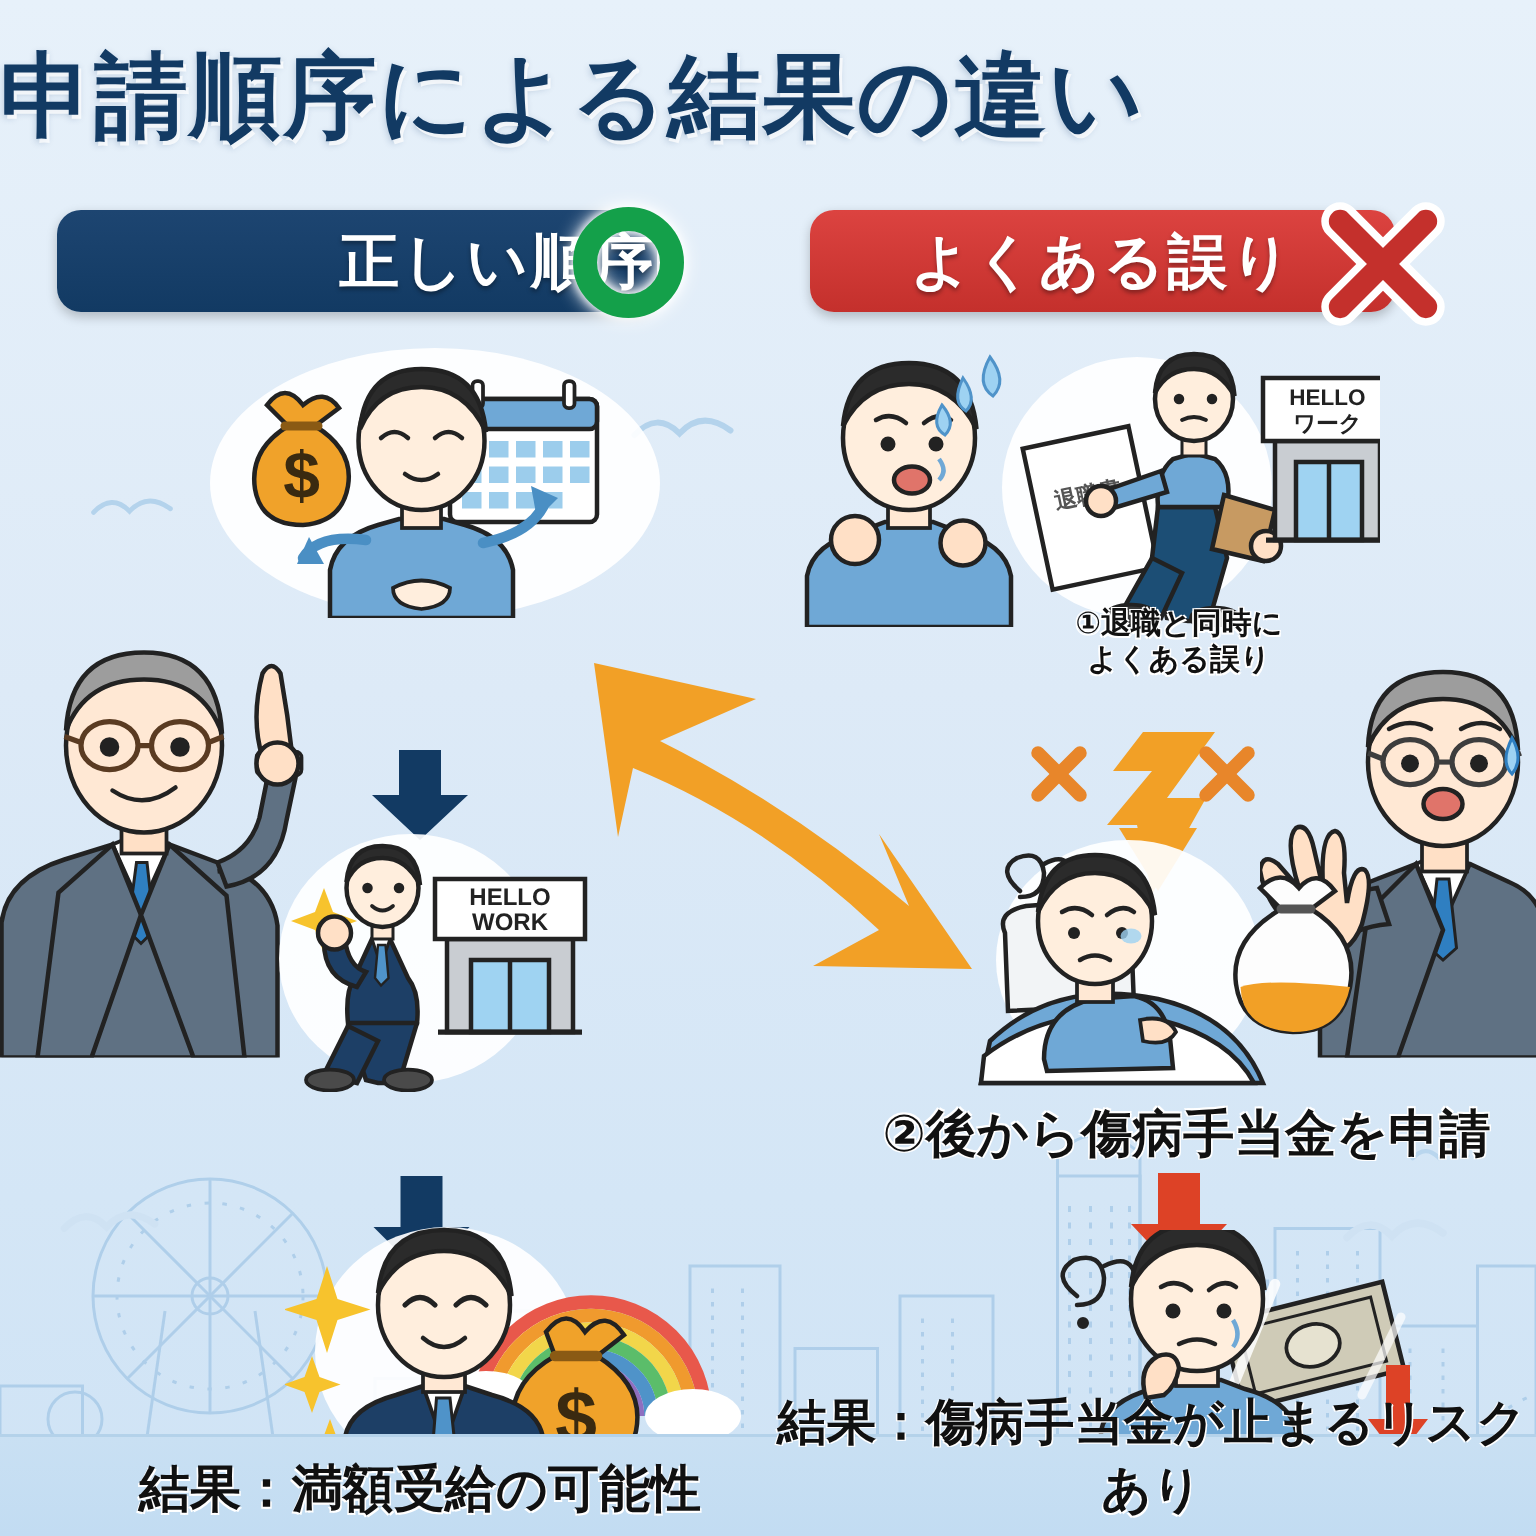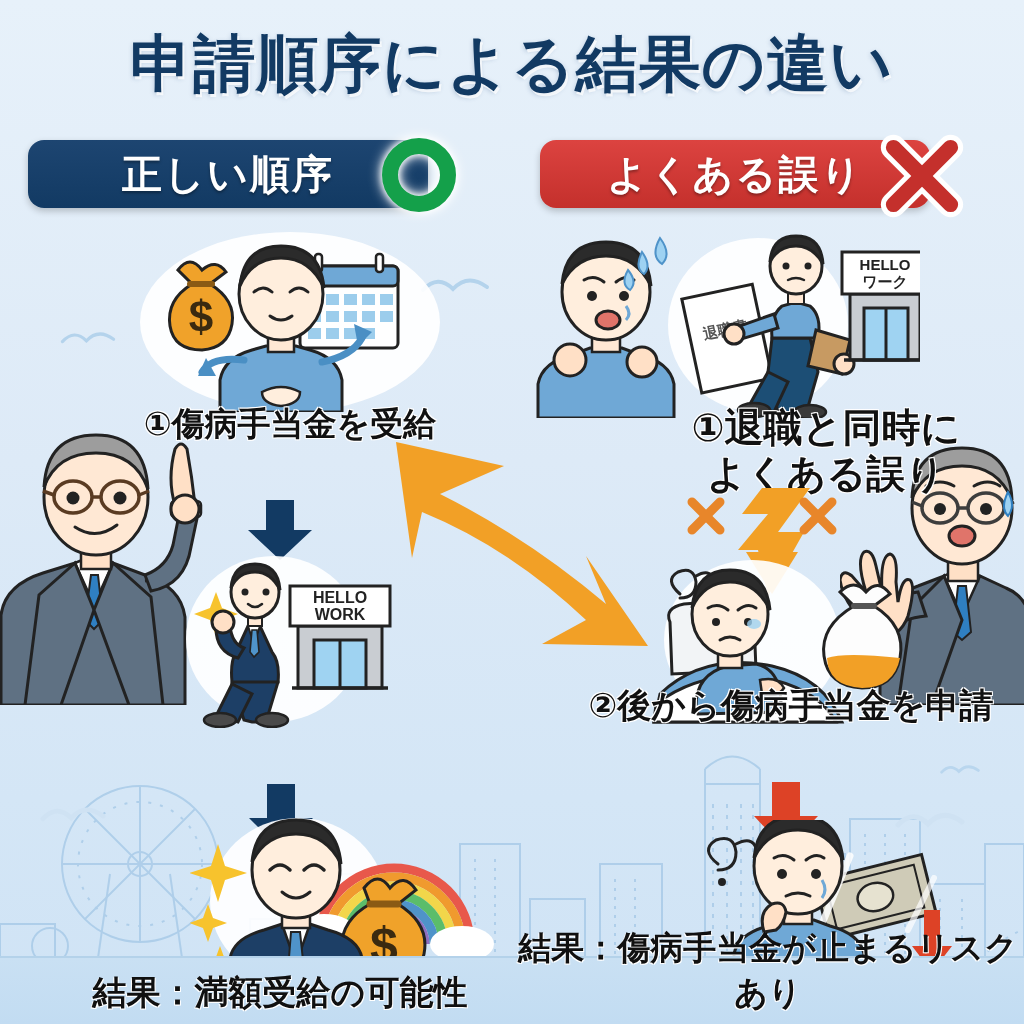--- a/index.html
+++ b/index.html
@@ -11,47 +11,47 @@
   }
   #stage{position:absolute;inset:0;width:1024px;height:1024px;overflow:hidden;
     background:linear-gradient(180deg,#e7f1fa 0%,#ddeaf7 45%,#d4e6f6 78%,#cfe3f5 100%);}
 
   
   .skyline{position:absolute;left:0;bottom:0;width:1024px;height:300px;}
   .gull{position:absolute;}
 
   
   .title{
-    position:absolute;top:22px;left:0;width:1024px;text-align:center;
+    position:absolute;top:22px;left:0;width:1024px;
     font-size:62px;font-weight:bold;color:#123a63;letter-spacing:1px;
     text-shadow:2px 3px 0 rgba(255,255,255,.75), 0 2px 5px rgba(20,60,110,.25);
   }
 
   
   .pill{
     position:absolute;top:140px;height:68px;border-radius:16px;
     display:flex;align-items:center;justify-content:center;
     color:#fff;font-size:40px;font-weight:bold;letter-spacing:2px;
     box-shadow:0 3px 7px rgba(0,0,0,.22);
     text-shadow:0 2px 3px rgba(0,0,0,.35);
   }
-  .pill-left{left:28px;width:400px;background:linear-gradient(180deg,#1d4571 0%,#123a63 100%);}
+  .pill-left{left:38px;width:400px;background:linear-gradient(180deg,#1d4571 0%,#123a63 100%);justify-content:flex-end;}
   .pill-right{left:540px;width:390px;background:linear-gradient(180deg,#dc4340 0%,#c4302c 100%);font-family:Liberation Mono, monospace;}
   .mark-ok{position:absolute;left:382px;top:138px;width:74px;height:74px;border-radius:50%;
     border:16px solid #14a04a;box-sizing:border-box;background:transparent;
     filter:drop-shadow(0 0 3px #fff) drop-shadow(0 0 6px #fff);}
   .mark-ng{position:absolute;left:880px;top:134px;width:84px;height:84px;}
 
   
   .steptxt{position:absolute;text-align:center;font-weight:bold;color:#111;
     line-height:1.18;text-shadow:1px 1px 0 #fff,-1px 1px 0 #fff,1px -1px 0 #fff,-1px -1px 0 #fff;}
   .s1l{left:110px;top:405px;width:360px;font-size:33px;}
-  .s1r{left:656px;top:405px;width:340px;font-size:39px;}
+  .s1r{left:616px;top:405px;width:340px;font-size:20px;}
   .s2l{left:60px;top:718px;width:450px;font-size:34px;}
-  .s2r{left:566px;top:685px;width:450px;font-size:34px;text-align:center;}
+  .s2r{left:566px;top:736px;width:450px;font-size:34px;text-align:center;}
 
   
   .resultbar{position:absolute;left:0;bottom:0;width:1024px;height:66px;
     background:linear-gradient(180deg,#c9e0f3 0%,#c2dcf2 100%);
     border-top:2px solid #b4d2ea;}
   .resulttxt{position:absolute;bottom:8px;font-weight:bold;color:#101010;
     text-shadow:1px 1px 0 #fff,-1px 1px 0 #fff;}
   .res-l{left:40px;width:480px;text-align:center;font-size:34px;}
   .res-r{left:512px;width:512px;text-align:center;font-size:33px;}
 
@@ -264,21 +264,20 @@
       <path d="M122 160 Q141 150 160 160 Q160 172 141 174 Q122 172 122 160 Z" fill="#ffeedd" stroke="#222" stroke-width="2.5"></path>
     </g>
 
     <path d="M104 128 Q72 124 62 140" fill="none" stroke="#4a8fc4" stroke-width="7" stroke-linecap="round"></path>
     <path d="M66 126 L58 144 L76 144 Z" fill="#4a8fc4"></path>
     <path d="M182 130 Q212 124 222 106" fill="none" stroke="#4a8fc4" stroke-width="7" stroke-linecap="round"></path>
     <path d="M214 92 L232 100 L218 114 Z" fill="#4a8fc4"></path>
   </svg>
 
   <div class="steptxt s1l">
-    <div>①傷病手当金を受給</div>
   </div>
 
   <svg class="navyarrow" style="left:244px;top:500px;" width="72" height="62" viewBox="0 0 72 62">
     <path d="M22 0 L50 0 L50 30 L68 30 L36 60 L4 30 L22 30 Z" fill="#123a63"></path>
   </svg>
 
   <div class="halo" style="left:186px;top:556px;width:176px;height:166px;"></div>
   <svg style="position:absolute;left:182px;top:556px;" width="290" height="172" viewBox="0 0 290 172">
 
     <path d="M34 36 L40 52 L56 58 L40 64 L34 80 L28 64 L12 58 L28 52 Z" fill="#f7c32d"></path>

